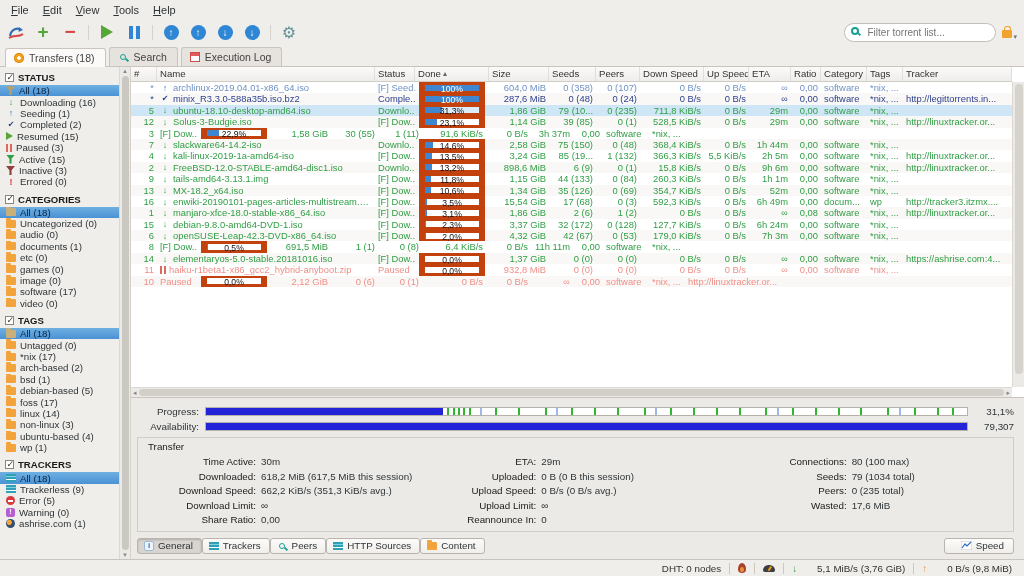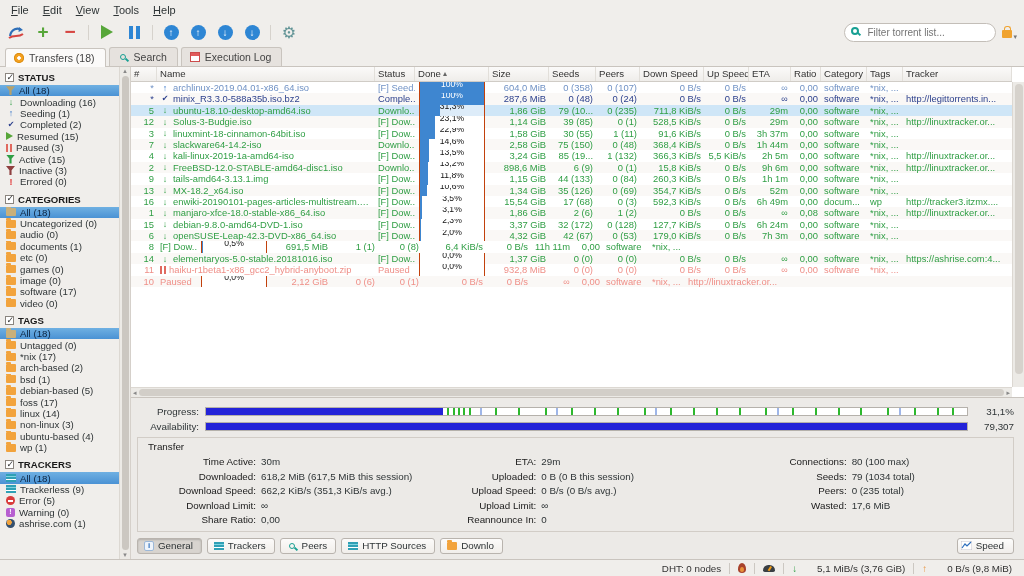--- a/index.html
+++ b/index.html
@@ -102,21 +102,21 @@
   .w-size{width:60px;text-align:right}
   .w-seeds{width:47px;text-align:right}
   .w-peers{width:44px;text-align:right}
   .w-dspeed{width:64px;text-align:right}
   .w-uspeed{width:45px;text-align:right}
   .w-eta{width:42px;text-align:right}
   .w-ratio{width:30px;text-align:right}
   .w-cat{width:46px}
   .w-tags{width:36px}
   .w-tracker{flex:1 1 auto;min-width:0}
-  .bar{flex:1;height:18px;border:1px solid #c2410c;background:#fff;position:relative;margin:0 1px}
+  .bar{flex:1;height:18px;border:6px solid #c2410c;background:#fff;position:relative;margin:0 1px}
   .t-row.selected .bar{background:#ddecf9}
   .bar .fill{position:absolute;left:0;top:0;bottom:0;background:#3e86d0}
   .bar .lbl{position:absolute;inset:0;text-align:center;font-size:8.6px;line-height:9px;color:#111}
   .bar.full .lbl{color:#fff}
   .h-scroll{position:absolute;left:0;right:12px;bottom:0;height:10px;background:#eceae6;border-top:1px solid #dcd8d2;display:flex;align-items:center;font-size:7px;color:#888;padding:0 2px}
   .h-thumb{height:7px;flex:1;margin:0 2px;background:#d2cec8;border-radius:4px}
   .v-scroll{position:absolute;top:15px;right:0;bottom:10px;width:12px;background:#eceae6;border-left:1px solid #dcd8d2}
   .v-thumb{margin:2px auto 0;width:8px;height:95%;background:#d6d2cc;border-radius:4px}
 
   
@@ -136,21 +136,21 @@
   .f-row{display:flex;height:12.6px;line-height:12.6px;white-space:nowrap}
   .f-label{text-align:right;margin-right:5px;color:#1a1a1a;flex:none}
   .f-col.c1 .f-label{width:110px}
   .f-col.c2 .f-label{width:104px}
   .f-col.c3 .f-label{width:128px}
   .bottomrow{margin-top:auto;display:flex;align-items:center;gap:5px;padding:4px 0 5px}
   .btab{display:flex;align-items:center;gap:4px;border:1px solid #b9b4ae;border-radius:3px;background:linear-gradient(#fcfbfa,#f1eeea);padding:1px 8px 2px 6px;font-size:9.8px}
   .btab.active{background:#d8d4cf;box-shadow:inset 0 1px 2px rgba(0,0,0,.18)}
   .general-icon{width:10px;height:10px;border-radius:2px;background:#eef4fb;border:1px solid #9cb8d8;color:#2e6fbd;font-size:8px;font-weight:bold;display:inline-flex;align-items:center;justify-content:center}
   .general-icon::before{content:"i"}
-  .speed-btn{margin-left:auto;display:flex;align-items:center;gap:4px;border:1px solid #b9b4ae;border-radius:3px;background:linear-gradient(#fdfdfc,#f0edea);padding:1px 9px 2px 3px;font-size:9.8px}
+  .speed-btn{margin-left:auto;display:flex;align-items:center;gap:4px;border:1px solid #b9b4ae;border-radius:3px;background:linear-gradient(#fdfdfc,#f0edea);padding:1px 9px 2px 16px;font-size:9.8px}
 
   
   .statusbar{height:17px;border-top:1px solid #c9c4be;display:flex;align-items:center;justify-content:flex-end;gap:8px;padding:0 12px;font-size:9.8px;background:#f0eeeb;color:#333}
   .ssep{width:1px;height:11px;background:#ccc8c2}
   .ic-flame{width:8px;height:10px;background:#a8422c;border-radius:50% 50% 50% 50%/62% 62% 38% 38%;position:relative;display:inline-block}
   .ic-flame::before{content:"";position:absolute;left:2px;top:3.5px;width:4px;height:5px;background:#e8923a;border-radius:50% 50% 50% 50%/62% 62% 38% 38%}
   .ic-gauge{width:12px;height:7px;background:#3a3f44;border-radius:6px 6px 2px 2px;position:relative;display:inline-block}
   .ic-gauge::before{content:"";position:absolute;left:6px;top:1px;width:1.5px;height:4.5px;background:#f39c12;transform:rotate(32deg)}
   .ss-item{display:flex;align-items:center;gap:20px}
   .ss-down::before{content:"↓";color:#2f9e44;font-weight:bold}
@@ -532,24 +532,20 @@
               <div class="td w-dspeed">528,5 KiB/s</div>
               <div class="td w-uspeed">0 B/s</div>
               <div class="td w-eta">29m</div>
               <div class="td w-ratio">0,00</div>
               <div class="td w-cat">software</div>
               <div class="td w-tags">*nix, ...</div>
               <div class="td w-tracker">http://linuxtracker.or...</div>
             </div>
             <div class="t-row downloading">
               <div class="td w-num">3</div>
-              <div class="td w-name">
-                <span class="ic arrow-down"></span>
-                <span class="nm">linuxmint-18-cinnamon-64bit.iso</span>
-              </div>
               <div class="td w-status">[F] Dow...</div>
               <div class="td w-done">
                 <div class="bar">
                   <div class="fill" style="width: 22.9%;"></div>
                   <span class="lbl">22,9%</span>
                 </div>
               </div>
               <div class="td w-size">1,58 GiB</div>
               <div class="td w-seeds">30 (55)</div>
               <div class="td w-peers">1 (11)</div>
@@ -982,42 +978,42 @@
                   <span class="f-value">0 (235 total)</span>
                 </div>
                 <div class="f-row">
                   <span class="f-label">Wasted:</span>
                   <span class="f-value">17,6 MiB</span>
                 </div>
               </div>
             </div>
         </div>
         <div class="bottomrow">
-          <div style="display:flex;gap:5px">
+          <div style="display:flex;">
               <div class="btab active">
                 <span class="ic-tab ic general-icon"></span>
                 <span>General</span>
               </div>
               <div class="btab">
                 <span class="ic-tab ic tracker-lines"></span>
                 <span>Trackers</span>
               </div>
               <div class="btab">
                 <span class="ic-tab">
                   <span class="mag small"></span>
                 </span>
                 <span>Peers</span>
               </div>
               <div class="btab">
                 <span class="ic-tab ic tracker-lines"></span>
                 <span>HTTP Sources</span>
               </div>
               <div class="btab">
                 <span class="ic-tab ic folder"></span>
-                <span>Downlo</span>
+                <span>Content</span>
               </div>
             </div>
           <div class="speed-btn">
             <svg width="11" height="9" viewBox="0 0 11 9">
               <rect x="0" y="0" width="11" height="9" fill="#fff" stroke="#aab" stroke-width="0.7"></rect>
               <polyline points="1,7 4,3 6,5 10,1" stroke="#2e6fbd" stroke-width="1.2" fill="none"></polyline>
             </svg>
             <span>Speed</span>
           </div>
         </div>

